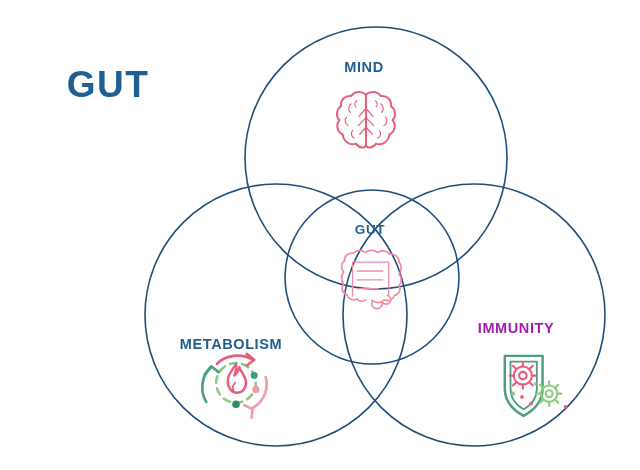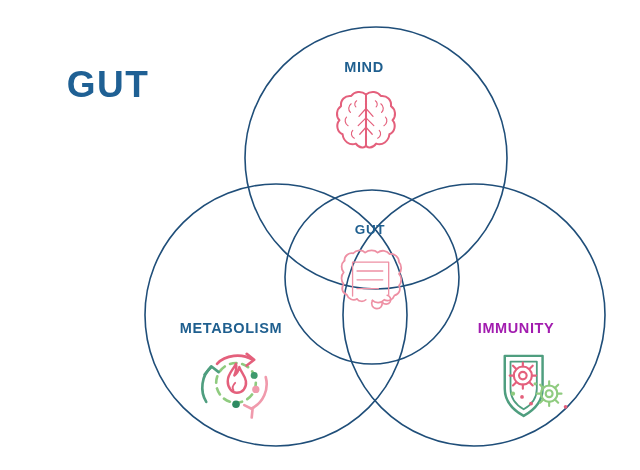--- a/index.html
+++ b/index.html
@@ -102,21 +102,21 @@
       <path d="M14 24 C14 17 20 13 26 14 C30 9 38 9 42 13 C47 9 55 9 59 13 C64 9 72 10 75 15 C82 14 88 19 88 26 C92 30 92 38 88 42 C92 46 92 54 88 58 C91 63 88 70 82 71 C80 77 73 80 68 77 C64 82 56 82 52 78"></path>
       <path d="M14 24 C9 28 9 36 13 40 C9 44 9 52 13 56 C9 61 11 68 17 70 C19 76 26 79 31 76"></path>
       <path d="M25 26 L74 26 M25 26 L25 72 M74 26 L74 70" stroke-width="1.8"></path>
       <path d="M31 38 L66 38 M31 50 L66 50 M31 62 L60 62" stroke-width="1.7"></path>
       <path d="M52 78 C49 83 52 89 58 89 C63 89 66 85 65 80" stroke-width="2.2"></path>
       <path d="M65 80 C68 84 74 84 76 80 C78 76 76 72 72 71" stroke-width="2.2"></path>
       <path d="M31 76 C34 80 40 80 43 77" stroke-width="2.2"></path>
     </svg>
   </div>
 
-  <div class="node-label label-metab" style="color: rgb(31, 95, 143);">METABOLISM</div>
+  <div class="node-label label-metab" style="color: rgb(31, 95, 143); margin-top: 16px;">METABOLISM</div>
   <div class="icon-wrap icon-metab">
     <svg viewBox="0 0 100 92" xmlns="http://www.w3.org/2000/svg" fill="none" stroke-linecap="round" stroke-linejoin="round">
       <circle cx="50" cy="47" r="24" stroke="#8fcb7f" stroke-width="3.2" stroke-dasharray="8 7"></circle>
       <path d="M50 24 C46 32 40 36 40 45 C40 53 45 59 51 59 C58 59 63 53 62 45 C61 38 56 34 54 28 C53 33 51 36 48 38 C50 33 51 28 50 24 Z" stroke="#e4607c" stroke-width="3"></path>
       <path d="M49 47 C46 50 45 53 47 56" stroke="#e4607c" stroke-width="2.2"></path>
       <path d="M27 24 C37 13 57 11 70 19" stroke="#e4607c" stroke-width="3.2"></path>
       <path d="M63 12 L72 19 L63 26" stroke="#e4607c" stroke-width="3.2"></path>
       <path d="M86 40 C90 55 83 71 69 78" stroke="#f09aac" stroke-width="3.2"></path>
       <path d="M60 74 L70 79 L69 89" stroke="#f09aac" stroke-width="3.2"></path>
       <path d="M14 70 C6 57 8 38 20 28" stroke="#4f9e7f" stroke-width="3.2"></path>

